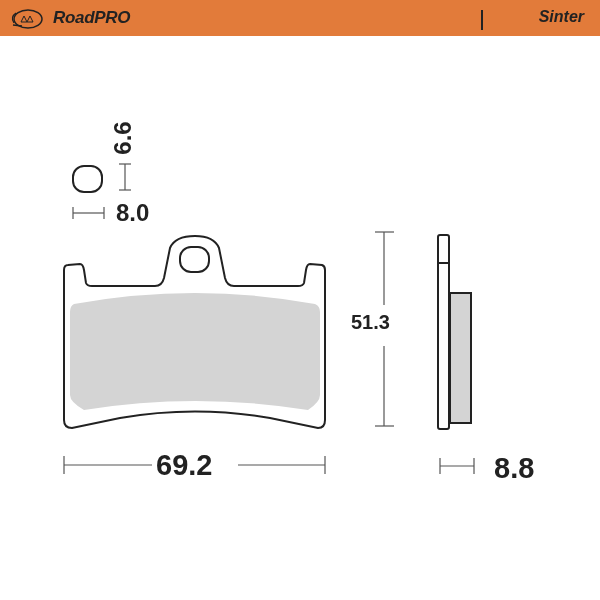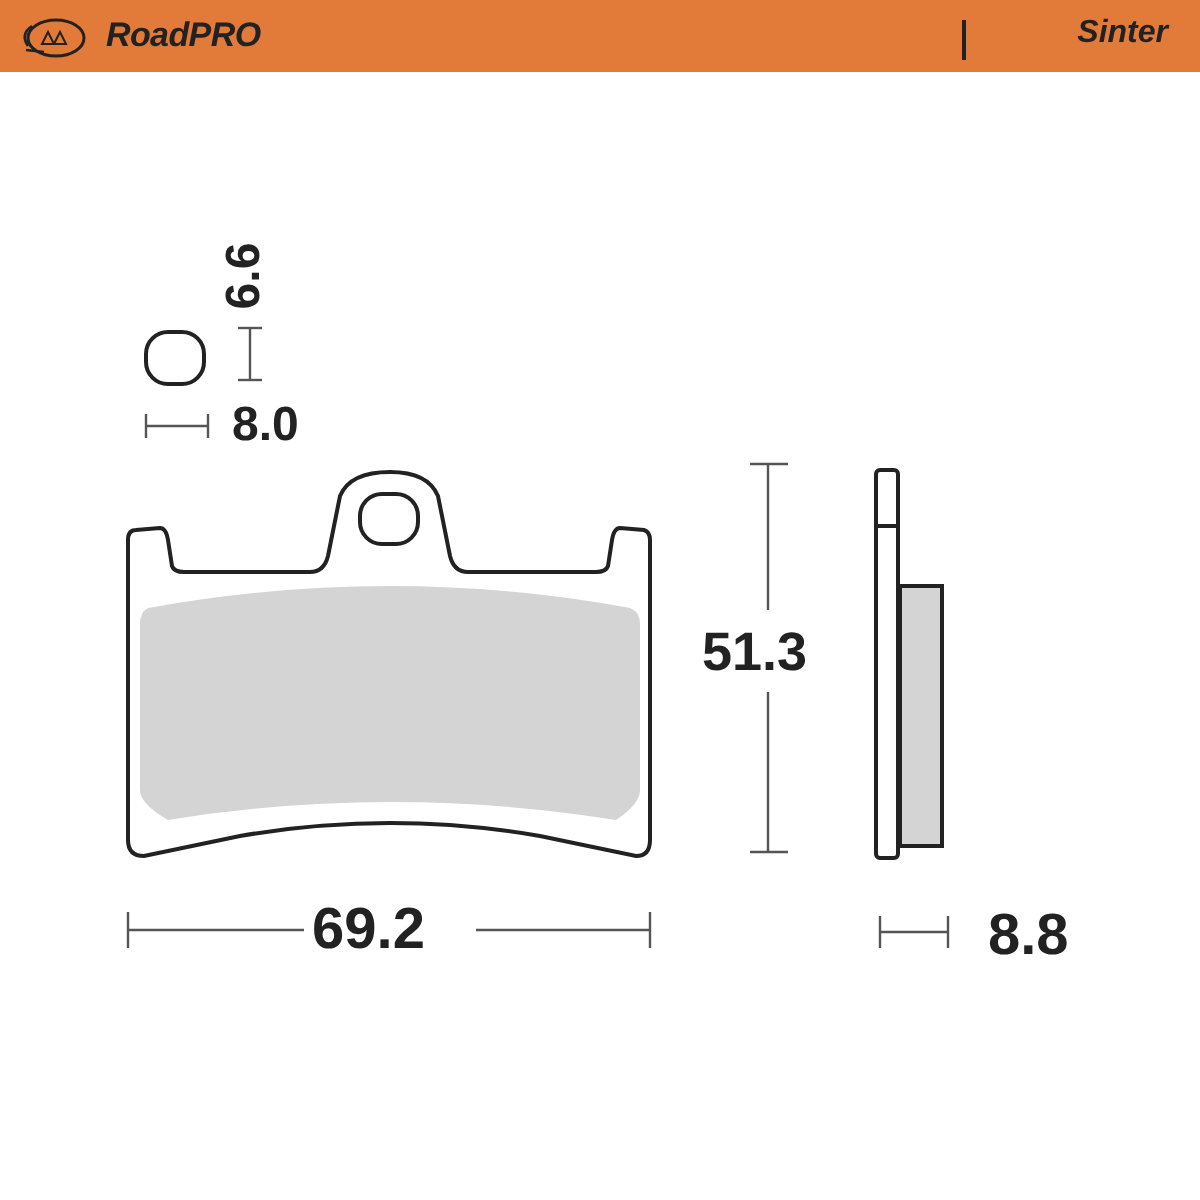--- a/index.html
+++ b/index.html
@@ -65,14 +65,14 @@
   <g stroke="#555" stroke-width="1.2">
     <line x1="440" y1="466" x2="474" y2="466"></line>
       <line x1="440" y1="458" x2="440" y2="474"></line>
       <line x1="474" y1="458" x2="474" y2="474"></line>
   </g>
 </svg>
 
 <span class="dim" style="left:106px;top:124px;font-size:24px;transform:rotate(-90deg);transform-origin:center;">6.6</span>
 <span class="dim" style="left:116px;top:199px;font-size:24px;text-align:right;">8.0</span>
 <span class="dim" style="left:156px;top:449px;font-size:29px;text-align:right;">69.2</span>
-<span class="dim" style="left:351px;top:311px;font-size:27px;">51.3</span>
+<span class="dim" style="left:351px;top:311px;font-size:20px;">51.3</span>
 <span class="dim" style="left:494px;top:452px;font-size:29px;text-align:center;">8.8</span>
 
 </body></html>

